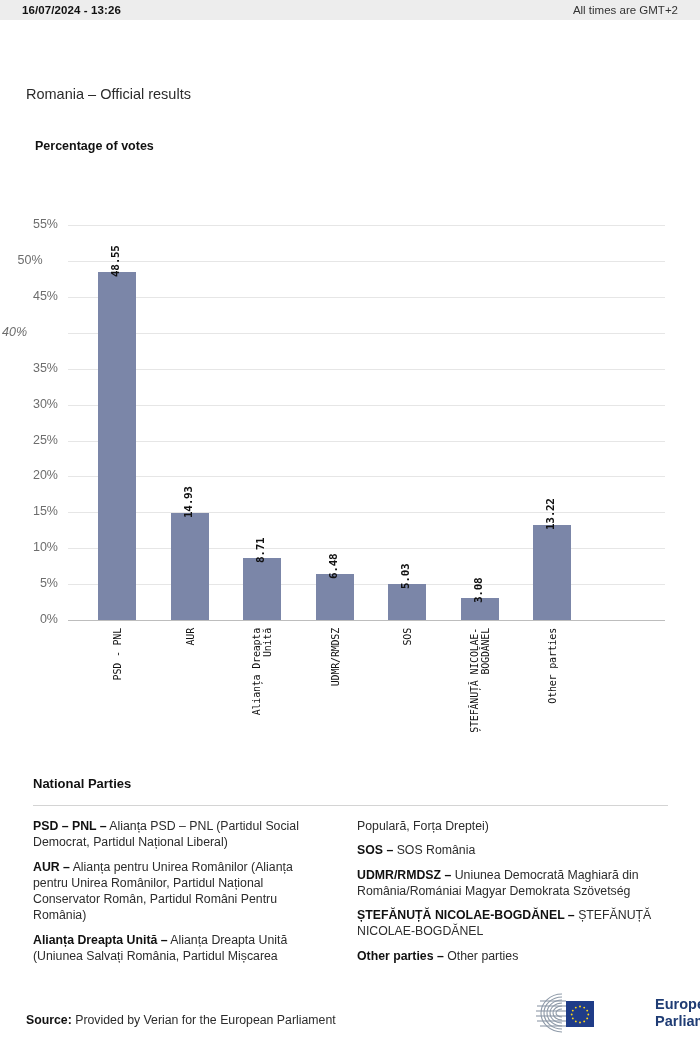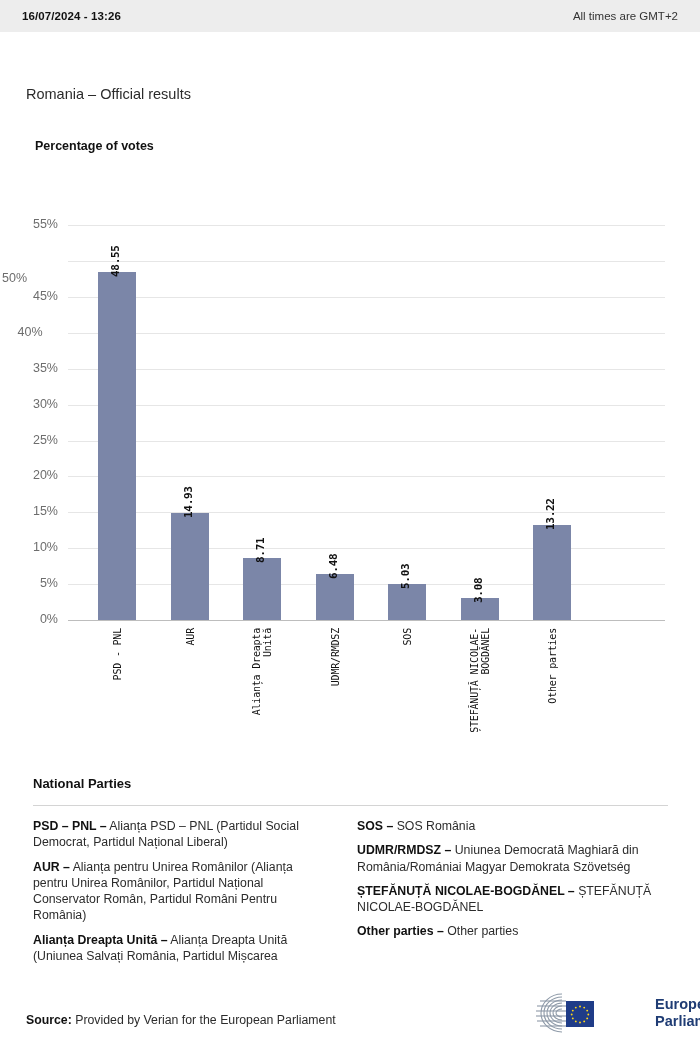--- a/index.html
+++ b/index.html
@@ -7,21 +7,21 @@
     width: 700px; height: 1047px;
     background: #ffffff;
     font-family: "Liberation Sans", sans-serif;
     color: #1b1b1b;
     overflow: hidden;
   }
   .page { position: relative; width: 700px; height: 1047px; }
 
   
   .statusbar {
-    position: absolute; left: 0; top: 0; width: 700px; height: 32px;
+    position: absolute; left: 0; top: 0; width: 700px; height: 20px;
     background: #ededed;
     display: flex; align-items: center; justify-content: space-between;
     padding: 0 22px;
   }
   .statusbar .stamp { font-size: 11.5px; font-weight: bold; color: #111; letter-spacing: .1px; }
   .statusbar .tz { font-size: 11.5px; color: #333; }
 
   
   .title {
     position: absolute; left: 26px; top: 55px;
@@ -140,25 +140,25 @@
         <div class="ytick" style="left: -66px; width: 56px; text-align: right; top: 293.368px; right: auto;">15%</div>
         <div class="gridline" style="top: 265.491px;"></div>
         <div class="ytick" style="left: -66px; width: 56px; text-align: right; top: 257.491px; right: auto;">20%</div>
         <div class="gridline" style="top: 229.614px;"></div>
         <div class="ytick" style="left: -66px; width: 56px; text-align: right; top: 221.614px; right: auto;">25%</div>
         <div class="gridline" style="top: 193.737px;"></div>
         <div class="ytick" style="left: -66px; width: 56px; text-align: right; top: 185.737px; right: auto;">30%</div>
         <div class="gridline" style="top: 157.86px;"></div>
         <div class="ytick" style="left: -66px; width: 56px; text-align: right; top: 149.86px; right: auto;">35%</div>
         <div class="gridline" style="top: 121.982px;"></div>
-        <div class="ytick" style="left: -66px; width: 56px; text-align: center; top: 113.982px; right: auto;">40%</div>
+        <div class="ytick" style="left: -66px; width: 56px; text-align: left; top: 113.982px; right: auto; font-style: italic;">40%</div>
         <div class="gridline" style="top: 86.1053px;"></div>
         <div class="ytick" style="left: -66px; width: 56px; text-align: right; top: 78.1053px; right: auto;">45%</div>
         <div class="gridline" style="top: 50.2281px;"></div>
-        <div class="ytick" style="left: -66px; width: 56px; text-align: left; top: 60px; right: auto;">50%</div>
+        <div class="ytick" style="left: -66px; width: 56px; text-align: center; top: 42px; right: auto;">50%</div>
         <div class="gridline" style="top: 14.3509px;"></div>
         <div class="ytick" style="left: -66px; width: 56px; text-align: right; top: 6.35088px; right: auto;">55%</div>
         <div class="bar" style="left: 30px; height: 348.368px;"></div>
         <div class="barval" style="left: 54px; top: 52.6325px;">48.55</div>
         <div class="xlab" style="left: 44px; top: 417px; transform-origin: left top; transform: rotate(-90deg) translateX(-100%);">
           <div>PSD&nbsp;-&nbsp;PNL</div>
         </div>
         <div class="bar" style="left: 102.5px; height: 107.129px;"></div>
         <div class="barval" style="left: 126.5px; top: 293.871px;">14.93</div>
         <div class="xlab" style="left: 116.5px; top: 417px; transform-origin: left top; transform: rotate(-90deg) translateX(-100%);">
@@ -196,20 +196,21 @@
 
   <div class="legend-head">National Parties</div>
   <div class="legend-rule"></div>
   <div class="legend-cols">
     <div class="legend-col" id="legend-left">
         <div class="legend-item"><b>PSD – PNL –</b><span> Alianța PSD – PNL (Partidul Social Democrat, Partidul Național Liberal)</span></div>
         <div class="legend-item"><b>AUR –</b><span> Alianța pentru Unirea Românilor (Alianța pentru Unirea Românilor, Partidul Național Conservator Român, Partidul Români Pentru România)</span></div>
         <div class="legend-item"><b>Alianța Dreapta Unită –</b><span> Alianța Dreapta Unită (Uniunea Salvați România, Partidul Mișcarea</span></div>
       </div>
     <div class="legend-col" id="legend-right">
+        <div class="legend-item"><span>Populară, Forța Dreptei)</span></div>
         <div class="legend-item"><b>SOS –</b><span> SOS România</span></div>
         <div class="legend-item"><b>UDMR/RMDSZ –</b><span> Uniunea Democrată Maghiară din România/Romániai Magyar Demokrata Szövetség</span></div>
         <div class="legend-item"><b>ȘTEFĂNUȚĂ NICOLAE-BOGDĂNEL –</b><span> ȘTEFĂNUȚĂ NICOLAE-BOGDĂNEL</span></div>
         <div class="legend-item"><b>Other parties –</b><span> Other parties</span></div>
       </div>
   </div>
 
   <div class="source">
     <b>Source:</b><span> Provided by Verian for the European Parliament</span>
   </div>

